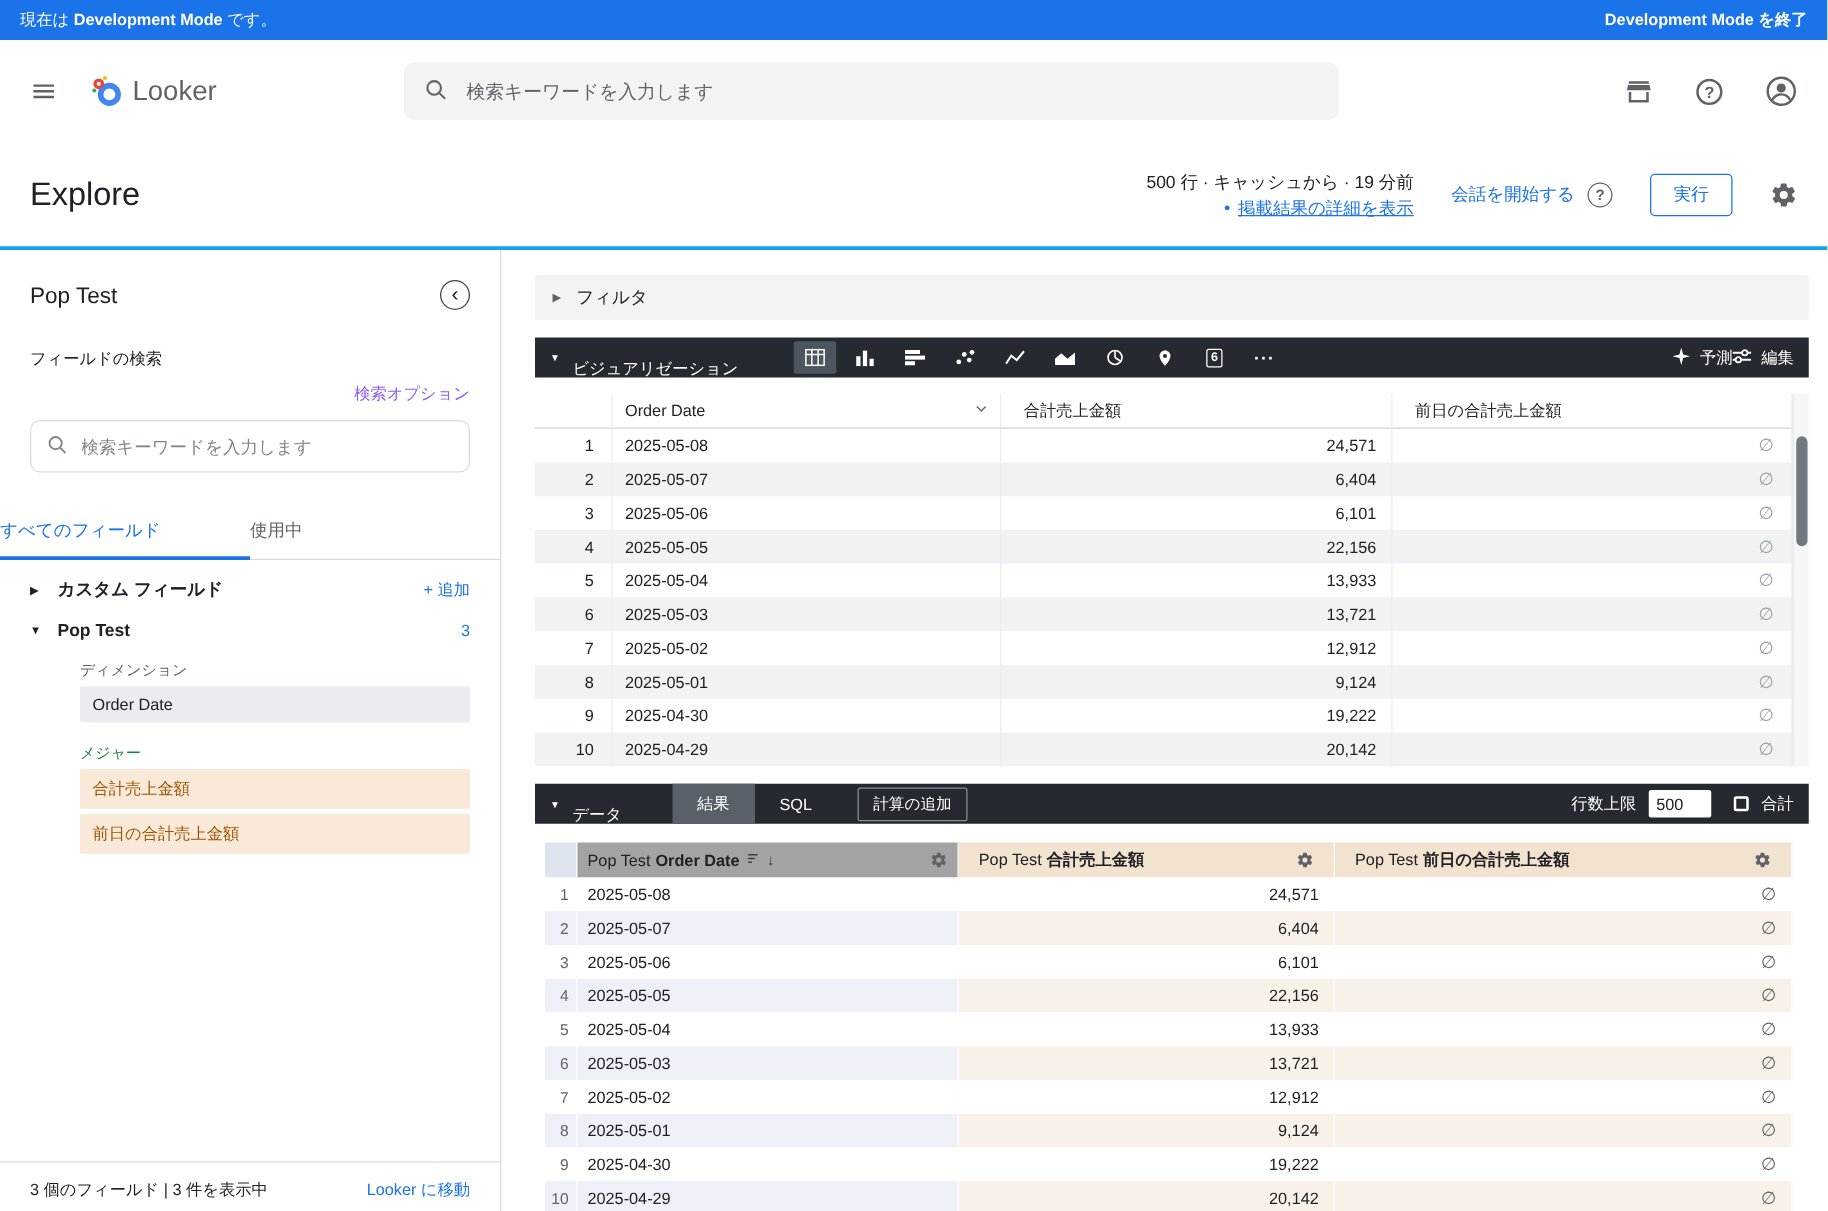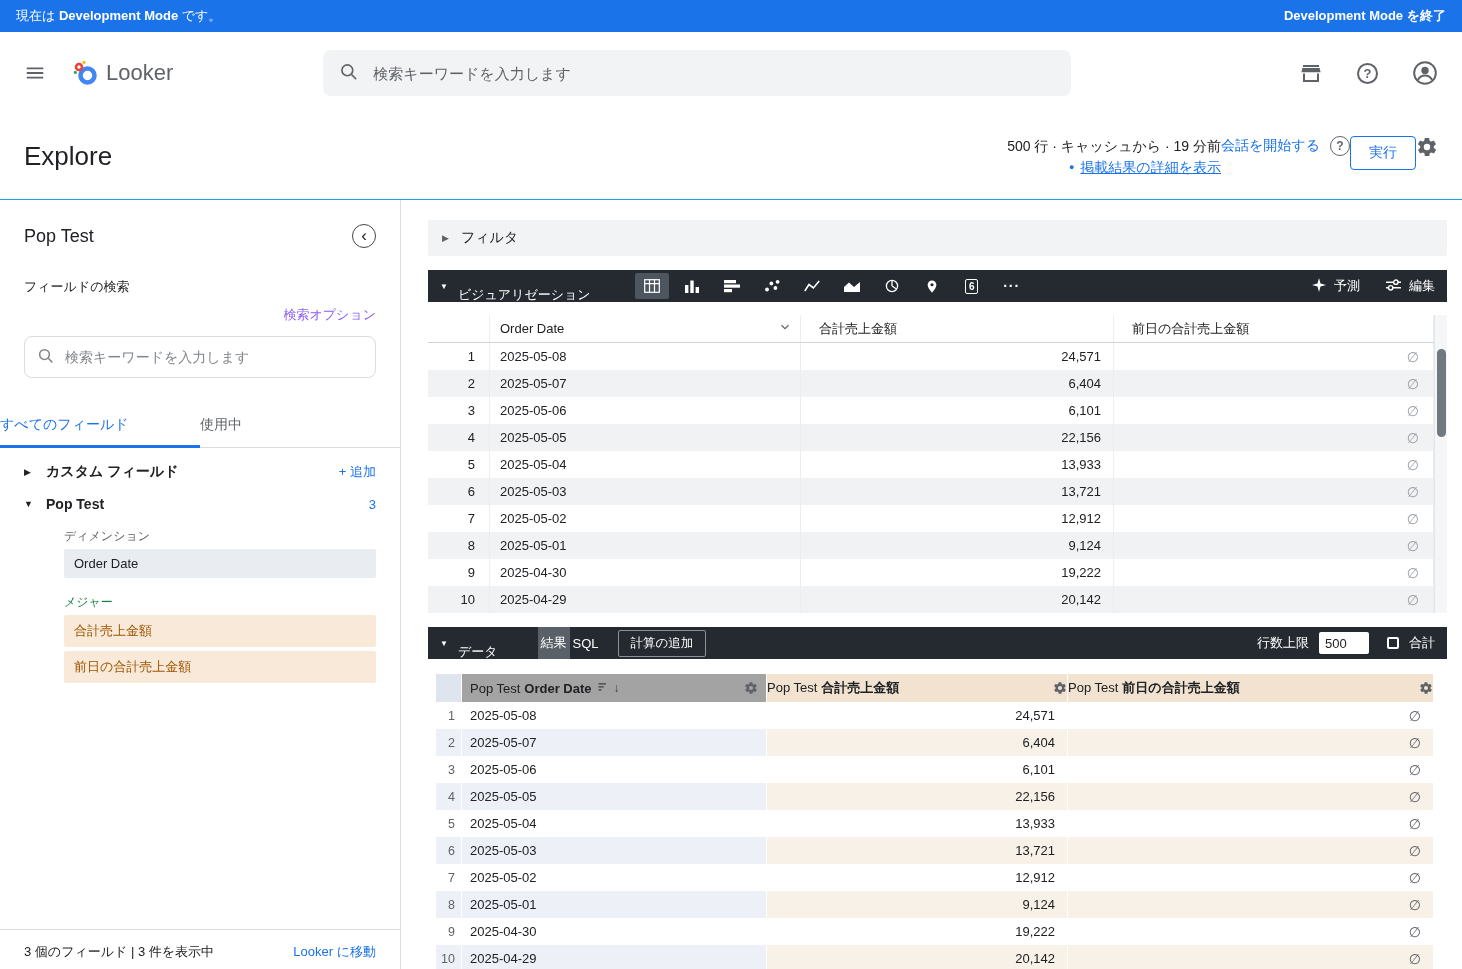--- a/index.html
+++ b/index.html
@@ -18,23 +18,23 @@
   .logo { display:flex; align-items:center; gap:8px; cursor:pointer; }
   .logo-text { font-size:22px; color:#5f6368; }
   .search-box { margin-left:150px; width:748px; height:46px; background:#f1f3f4; border-radius:8px; display:flex; align-items:center; padding:0 16px; gap:14px; }
   .search-box input { border:none; background:transparent; outline:none; font-size:15px; width:100%; color:#202124; }
   .search-box input::placeholder { color:#5f6368; }
   .header-icons { margin-left:auto; display:flex; gap:34px; align-items:center; }
   .hicon { cursor:pointer; display:flex; align-items:center; justify-content:center; }
   .help-circle { width:21px; height:21px; border:2px solid #5f6368; border-radius:50%; display:flex; align-items:center; justify-content:center; font-size:13px; font-weight:700; color:#5f6368; }
 
   
-  .explore-header { height:86px; display:flex; align-items:center; padding:0 24px; border-bottom:1px solid #0ea5e9; }
+  .explore-header { height:86px; display:flex; align-items:center; padding:0 24px; border-bottom:3px solid #0ea5e9; }
   .explore-title { font-size:26px; font-weight:400; }
-  .eh-right { margin-left:auto; display:flex; align-items:flex-start; }
+  .eh-right { margin-left:auto; display:flex; align-items:center; gap:30px; }
   .stats { text-align:right; font-size:14px; line-height:1.5; }
   .stats-line2 a { color:#1a73e8; text-decoration:underline; }
   .dot { color:#1a73e8; font-size:9px; margin-right:6px; vertical-align:2px; }
   .chat { display:flex; align-items:center; gap:10px; font-size:14px; }
   .chat a { color:#1a73e8; }
   .help-small { width:20px; height:20px; border:1.5px solid #5f6368; border-radius:50%; display:flex; align-items:center; justify-content:center; font-size:12px; color:#5f6368; font-weight:700; }
   .run-btn { width:66px; height:34px; background:#fff; border:1px solid #1a73e8; border-radius:4px; color:#1a73e8; font-size:14px; font-weight:500; cursor:pointer; font-family:inherit; }
 
   
   .layout { display:flex; height:773px; }
@@ -71,21 +71,21 @@
   .tri-right { font-size:9px; color:#5f6368; }
 
   .dark-bar { height:32px; background:#242a30; color:#fff; display:flex; align-items:center; padding:0 12px; margin-top:14px; font-size:13px; }
   .bar-caret { font-size:8px; margin-right:10px; color:#fff; }
   .bar-label { font-weight:500;margin-top:18px; }
   .viz-icons { display:flex; align-items:center; margin-left:44px; gap:6px; }
   .vicon { width:34px; height:26px; display:flex; align-items:center; justify-content:center; border-radius:2px; cursor:pointer; }
   .vicon.active { background:#4d565e; }
   .sv-box { font-size:10px; font-weight:700; border:1.3px solid #fff; padding:0 3px; border-radius:2px; line-height:13px; }
   .more-dots { font-size:14px; font-weight:700; letter-spacing:1px; }
-  .viz-right { margin-left:auto; display:flex; gap:26px; align-items:center; }
+  .viz-right { margin-left:auto; display:flex; align-items:center; }
   .bar-action { display:flex; gap:8px; align-items:center; cursor:pointer; }
 
   
   .viz-wrap { position:relative; margin-top:13px; }
   .viz-table { width:1006px; }
   .vhead, .vrow { display:grid; grid-template-columns:62px 311px 313px 320px; }
   .vhead { height:28px; border-bottom:1px solid #cfd2d6; font-weight:500; }
   .vh { display:flex; align-items:center; height:100%; border-right:1px solid #ebedef; }
   .vh.dimh { justify-content:space-between; padding:0 8px 0 10px; }
   .vh.mh { padding-left:18px; }
@@ -93,36 +93,36 @@
   .vrow.alt { background:#f0f2f4; }
   .vc { height:100%; display:flex; align-items:center; border-right:1px solid #ebedef; }
   .vc.num { justify-content:flex-end; padding-right:14px; }
   .vc.date { padding-left:10px; }
   .vc.val { justify-content:flex-end; padding-right:12px; }
   .vc.nul { color:#9aa0a6; font-size:14px; padding-right:14px; }
   .scrollbar { position:absolute; left:1006px; top:0; width:13px; height:298px; background:#f5f6f7; border-left:1px solid #e3e5e8; }
   .scroll-thumb { position:absolute; left:2px; top:34px; width:9px; height:88px; background:#707880; border-radius:5px; cursor:pointer; }
 
   
-  .dtab { height:32px; display:flex; align-items:center; padding:0 3px; cursor:pointer; }
+  .dtab { height:32px; display:flex; align-items:center; padding:0 20px; cursor:pointer; }
   .dtab.first { margin-left:40px; }
   .dtab.active { background:#5a6067; }
   .add-calc { margin-left:16px; border:1px solid #8a9096; padding:4px 12px; font-size:12.5px; border-radius:2px; color:#fff; background:transparent; cursor:pointer; font-family:inherit; }
   .data-right { margin-left:auto; display:flex; align-items:center; gap:10px; }
   .row-limit-input { width:50px; height:22px; border:none; border-radius:2px; font-size:13px; padding:0 6px; font-family:inherit; color:#202124; }
   .checkbox { width:12px; height:12px; border:2px solid #fff; border-radius:2px; margin-left:8px; cursor:pointer; }
 
   
   .data-table { margin:15px 13px 0 8px; }
   .dhead, .drow { display:grid; grid-template-columns:26px 305px 301px 366px; }
   .dhead { height:28px; font-size:13px; }
   .dh { display:flex; align-items:center; border-right:1px solid #fff; cursor:pointer; }
   .dh.corner { background:#dfe5ee; }
   .dh.dim { background:#a3a3a3; padding:0 8px; gap:5px; }
-  .dh.measure { background:#f2e3d1; padding:0 0; }
+  .dh.measure { background:#f2e3d1; padding:0 16px; }
   .dh .view-name { font-weight:400; margin-right:4px; }
   .dh .field-name { font-weight:700; }
   .dh .gear { margin-left:auto; display:flex; }
   .darrow { font-size:12px; color:#3c4043; }
   .drow { height:27px; }
   .dc { display:flex; align-items:center; border-right:1px solid #fff; background:#fff; }
   .dc.num { justify-content:flex-end; padding-right:6px; color:#5f6368; font-size:12.5px; }
   .dc.dim { padding-left:8px; }
   .dc.val { justify-content:flex-end; padding-right:12px; }
   .dc.nul { color:#5f6368; font-size:14px; }

